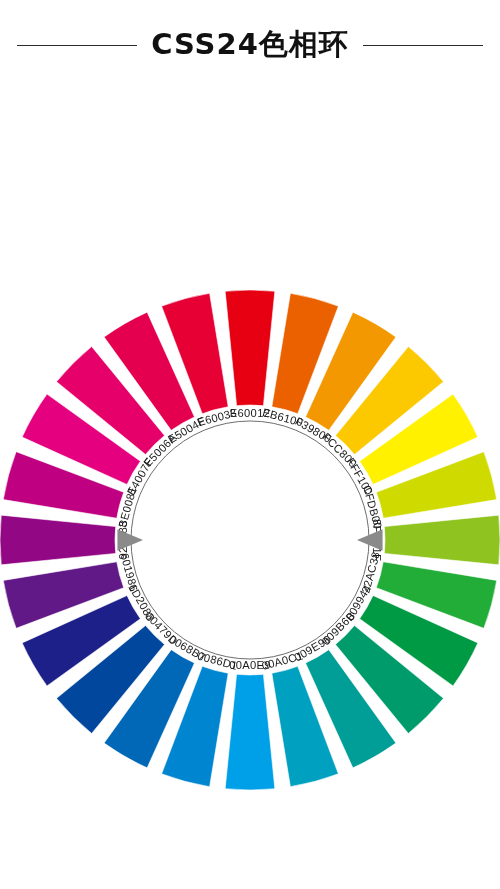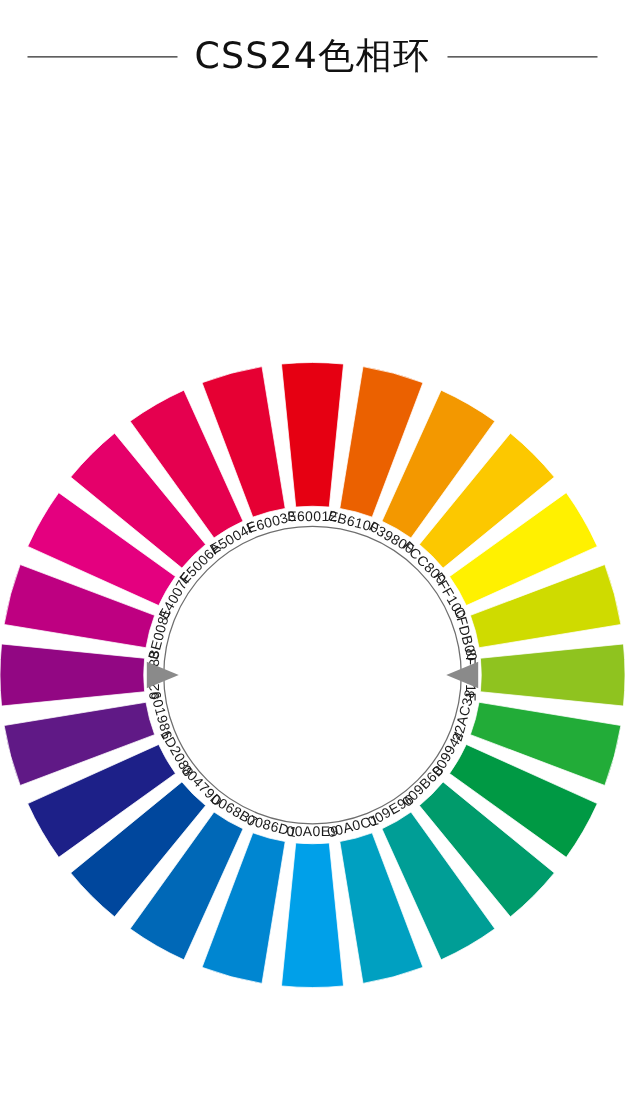--- a/index.html
+++ b/index.html
@@ -33,21 +33,21 @@
     flex: 0 0 auto;
   }
   .rule.left  { margin-right: 14px; }
   .rule.right { margin-left: 14px; }
   #page-title {
     font-family: "DejaVu Sans", sans-serif;
     font-size: 29px;
     letter-spacing: 1px;
     color: #111111;
     white-space: nowrap;
-    font-weight: 400;
+    font-weight: 700;
   }
 
   
   #wheel-wrap {
     position: absolute;
     left: 0;
     top: 260px;
     width: 500px;
     height: 570px;
   }

